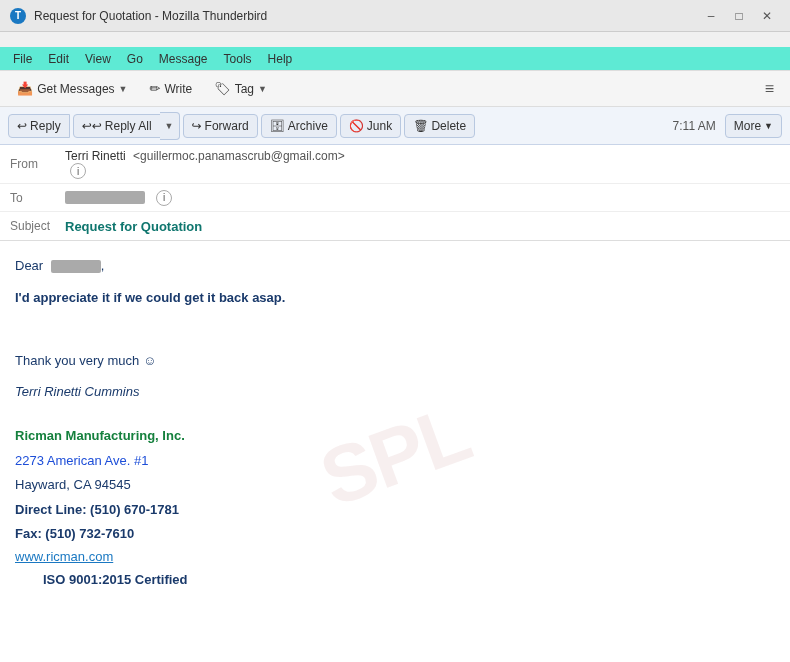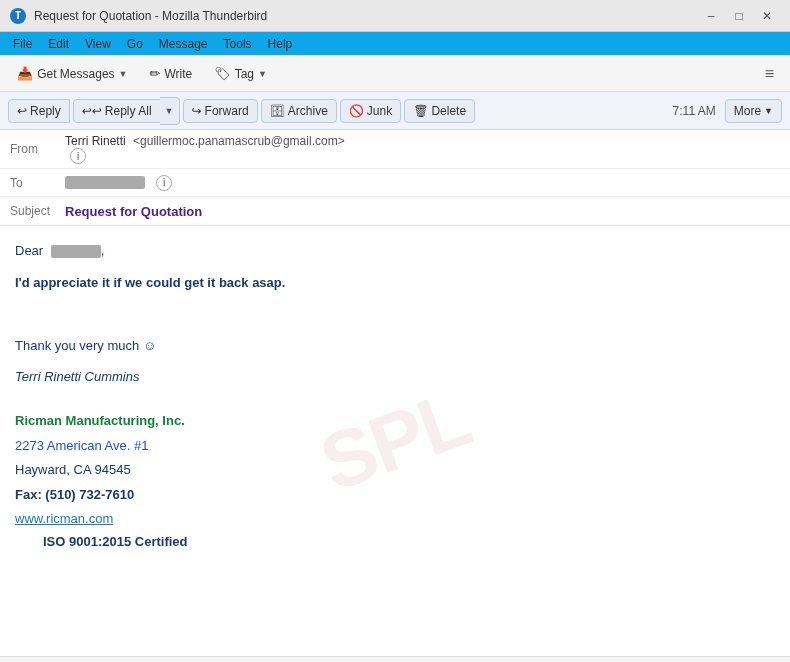--- a/index.html
+++ b/index.html
@@ -38,26 +38,27 @@
       border: none;
       cursor: pointer;
       display: flex; align-items: center; justify-content: center;
       font-size: 12px;
       color: #555;
       border-radius: 3px;
     }
 
     
     .menu-bar {
-      background: #0ea5e9;
+      background: #5eead4;
       height: 24px;
       display: flex;
       align-items: center;
       padding: 0 5px;
       border-bottom: 1px solid #ddd;
+      margin-top: 15px;
     }
     .menu-item {
       padding: 2px 8px;
       font-size: 12px;
       color: #333;
       cursor: pointer;
       border-radius: 3px;
     }
 
     
@@ -189,21 +190,21 @@
     .subject-label {
       font-size: 12px;
       color: #777;
       width: 55px;
       flex-shrink: 0;
       display: inline-block;
     }
     .subject-text {
       font-size: 13px;
       font-weight: bold;
-      color: #4c1d95;
+      color: #0f766e;
     }
     .info-icon {
       width: 16px; height: 16px;
       border: 1px solid #aaa;
       border-radius: 50%;
       display: flex; align-items: center; justify-content: center;
       font-size: 10px;
       color: #555;
       cursor: pointer;
       margin-left: 5px;
@@ -411,20 +412,21 @@
       <span>Dear</span>
       <span class="blurred-text" style="width:50px; margin-left:4px;"></span><span>,</span>
     </p>
     <p class="main-text">I'd appreciate it if we could get it back asap.</p>
     <p>&nbsp;</p>
     <p style="color:#1a3a6b; font-size:13px;">Thank you very much ☺</p>
     <p class="signature-name" style="font-style:italic; color:#1a3a6b; font-size:13px;">Terri Rinetti Cummins</p>
     <p class="sig-company" style="font-weight:bold; color:#15803d; font-size:13px; margin-bottom:6px;">Ricman Manufacturing, Inc.</p>
     <p class="sig-line" style="color:#1d4ed8; font-size:13px; margin-bottom:4px;">2273 American Ave. #1</p>
     <p class="sig-line" style="color:#1a3a6b; font-size:13px; margin-bottom:6px;">Hayward, CA 94545</p>
+    <p class="sig-line" style="color:#1a3a6b; font-size:13px; font-weight:bold; margin-bottom:4px;">Direct Line: (510) 670-1781</p>
     <p class="sig-line" style="color:#1a3a6b; font-size:13px; font-weight:bold; margin-bottom:6px;">Fax: (510) 732-7610</p>
     <a class="sig-link">www.ricman.com</a>
     <p class="sig-line" style="color:#1a3a6b; font-size:13px; font-weight:bold;margin-left:28px;">ISO 9001:2015 Certified</p>
   </div>
 </div>
 
 <div class="attachment-bar">
   
   
   

